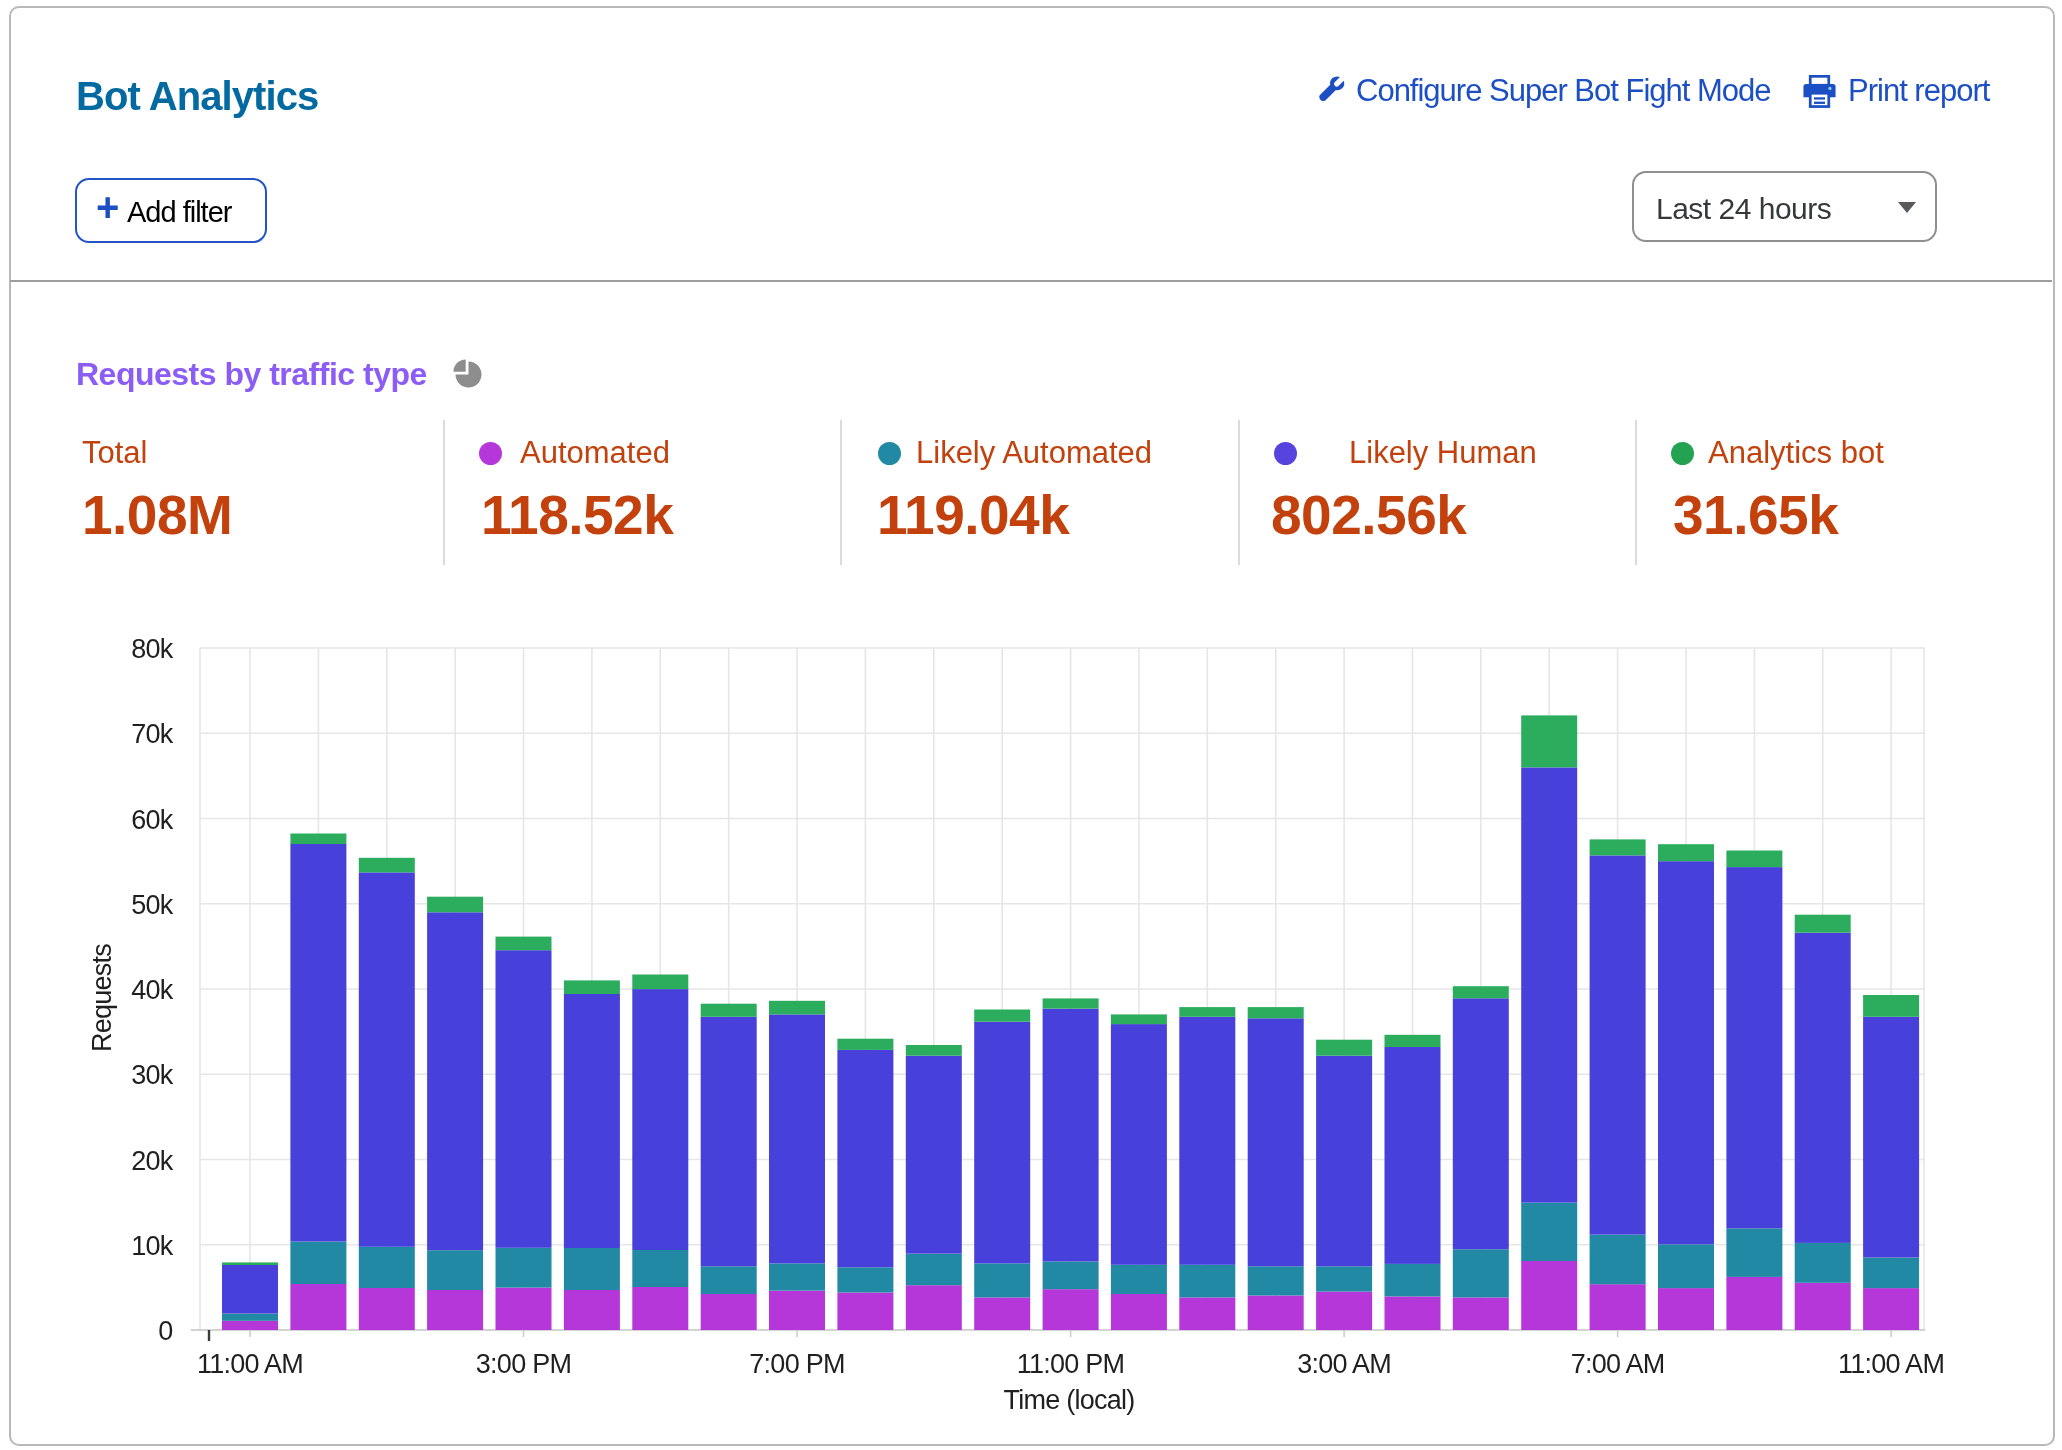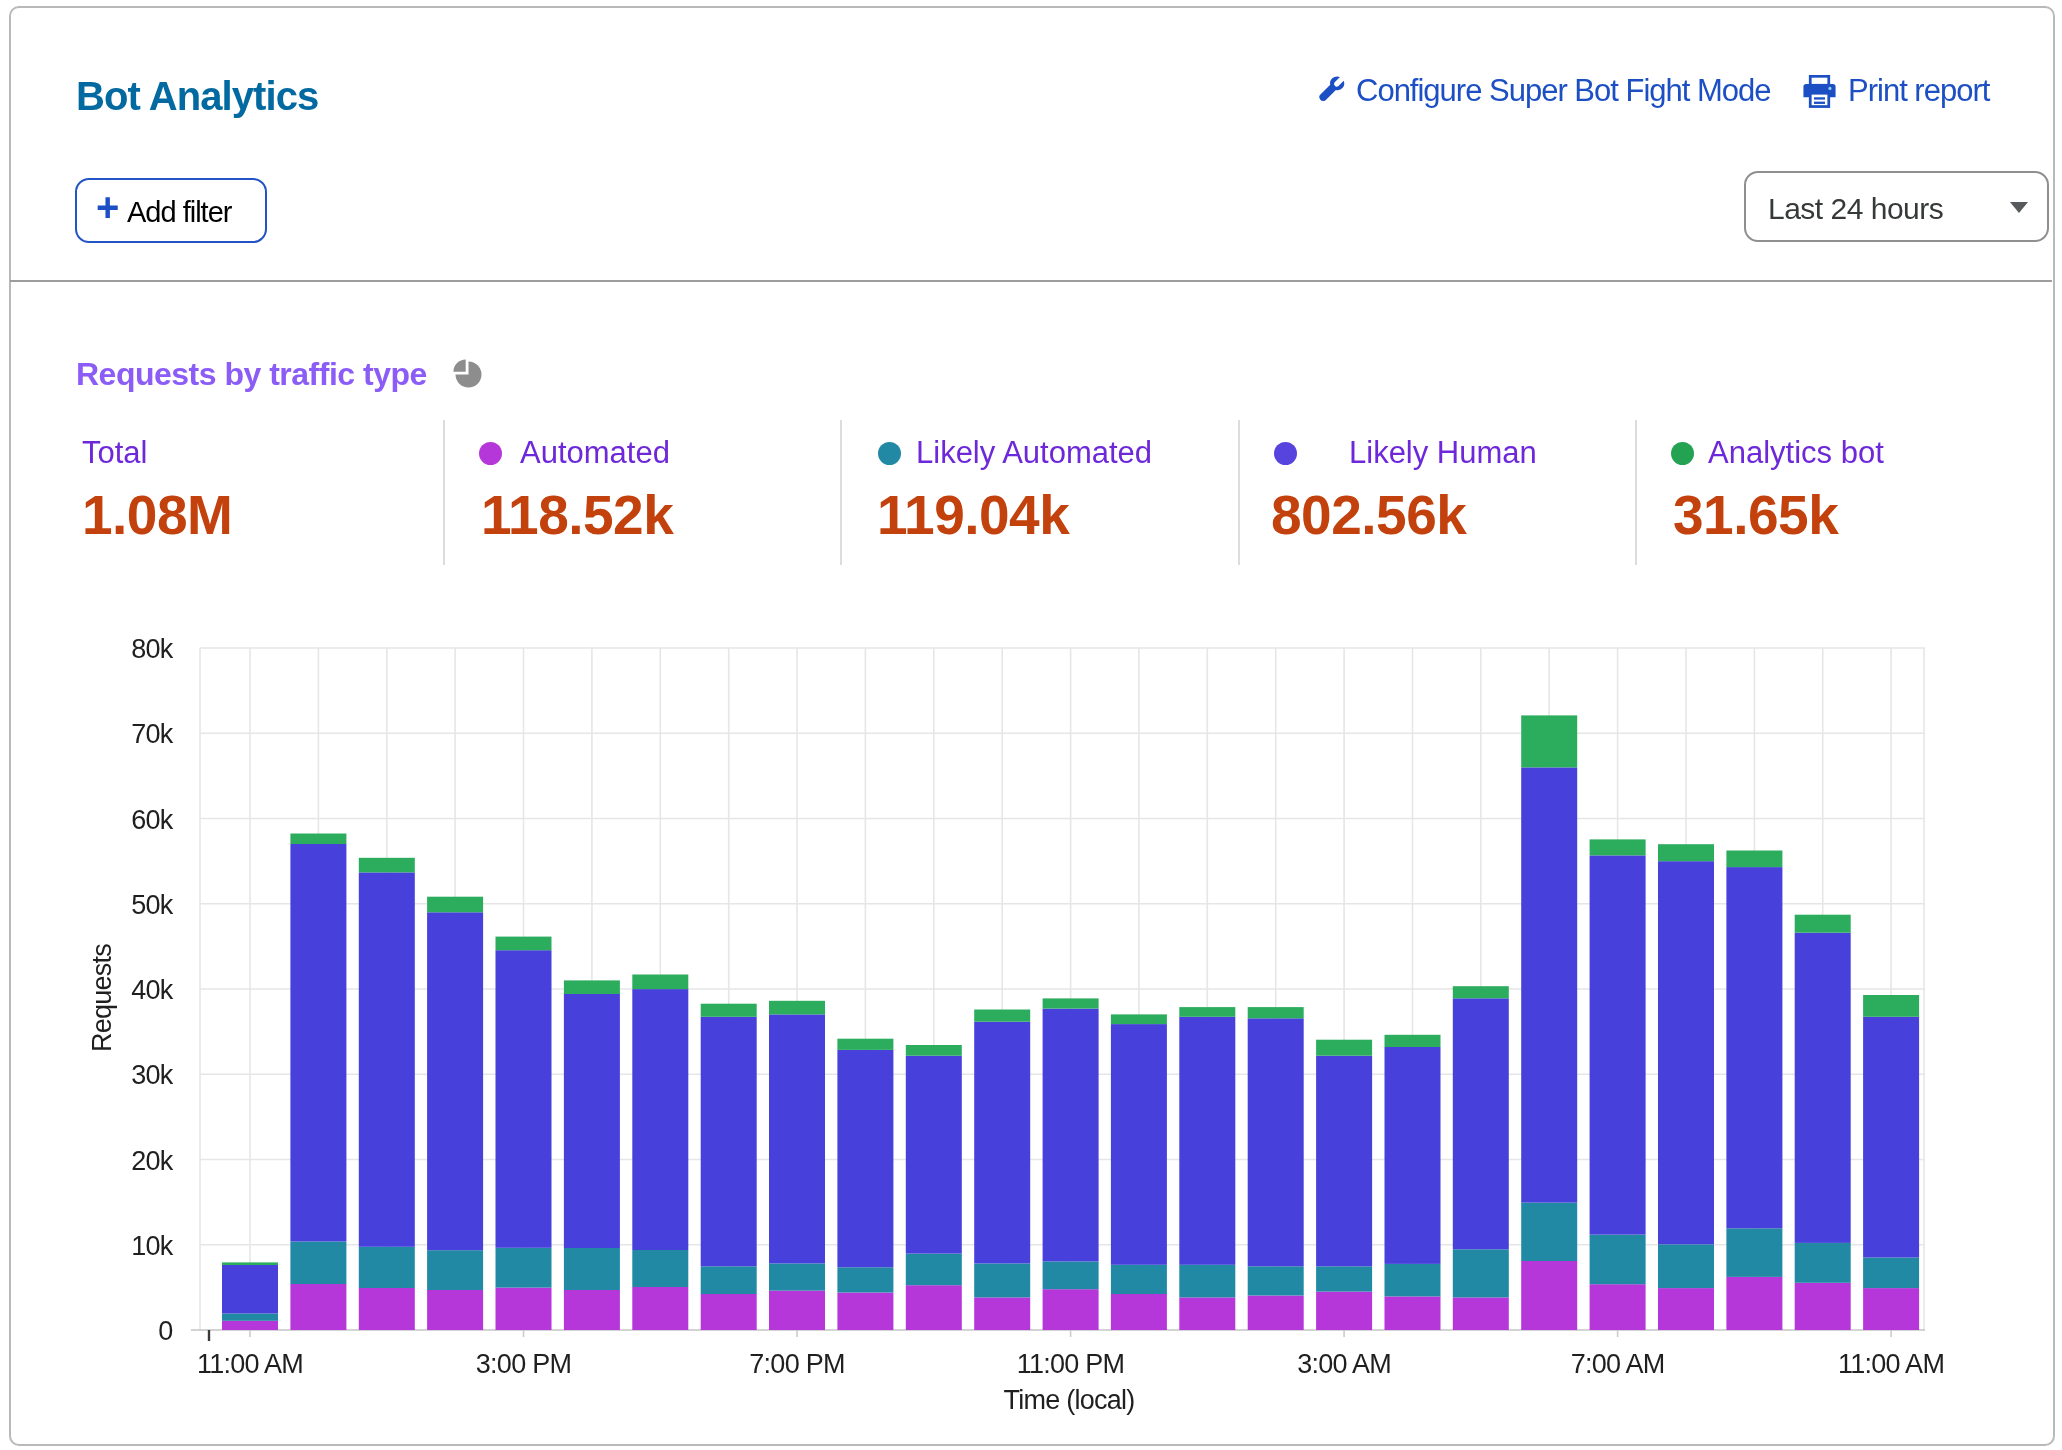--- a/index.html
+++ b/index.html
@@ -5,26 +5,26 @@
   html,body{margin:0;padding:0;background:#fff;}
   body{width:2062px;height:1450px;position:relative;font-family:"Liberation Sans",sans-serif;overflow:hidden;}
   .card{position:absolute;left:9px;top:6px;width:2042px;height:1436px;border:2px solid #b9b9b9;border-radius:10px;background:#fff;}
   .hdr-divider{position:absolute;left:10px;top:280px;width:2042px;height:2px;background:#9d9d9d;}
   h1{position:absolute;left:76px;top:74px;margin:0;font-size:40px;font-weight:700;color:#0369a1;letter-spacing:-0.9px;}
   .toplinks{position:absolute;top:73px;left:1316px;width:700px;font-size:31px;letter-spacing:-1px;color:#1d4fc4;}
   .toplinks span.txt{position:absolute;top:0;white-space:nowrap;}
   .addfilter{position:absolute;left:75px;top:178px;width:192px;height:65px;border:2.5px solid #2353c5;border-radius:14px;box-sizing:border-box;}
   .addfilter .plus{position:absolute;left:19px;top:5px;font-size:40px;font-weight:700;color:#1d4fc4;}
   .addfilter .lbl{position:absolute;left:50px;top:16px;font-size:29px;letter-spacing:-1px;color:#000000;white-space:nowrap;}
-  .select{position:absolute;left:1744px;top:171px;width:305px;height:71px;border:2px solid #8f8f8f;border-radius:14px;box-sizing:border-box;}
+  .select{position:absolute;left:1632px;top:171px;width:305px;height:71px;border:2px solid #8f8f8f;border-radius:14px;box-sizing:border-box;}
   .select .lbl{position:absolute;left:22px;top:19px;font-size:30px;letter-spacing:-0.5px;color:#36393a;white-space:nowrap;}
   .select .caret{position:absolute;right:19px;top:29px;width:0;height:0;border-left:9.5px solid transparent;border-right:9.5px solid transparent;border-top:11.5px solid #565a5c;}
   h2{position:absolute;left:76px;top:356px;margin:0;font-size:32px;font-weight:700;color:#8b5cf6;letter-spacing:-0.5px;}
   .statdiv{position:absolute;top:420px;width:2px;height:145px;background:#dcdcdc;}
-  .stat .lab{position:absolute;top:435px;font-size:31px;color:#6d28d9;white-space:nowrap;}
+  .stat .lab{position:absolute;top:435px;font-size:31px;color:#c2410c;white-space:nowrap;}
   .stat .dot{position:absolute;top:442px;width:23px;height:23px;border-radius:50%;}
   .stat .val{position:absolute;top:483px;font-size:55px;font-weight:700;color:#c2410c;letter-spacing:-0.5px;white-space:nowrap;}
 </style>
 </head>
 <body>
 <div class="card"></div>
 <h1>Bot Analytics</h1>
 <div class="toplinks">
   <svg style="position:absolute;left:0;top:1px" width="31" height="36" viewBox="0 0 24 28">
     <path fill="#1d4fc4" d="M21.5 5.2 L17.2 9.5 Q15.8 10.4 14.6 9.2 Q13.4 8.0 14.3 6.6 L18.6 2.3 Q15.4 1.1 12.8 3.2 Q10.3 5.2 11.0 8.4 L3.2 16.2 Q1.7 17.7 3.2 19.8 Q4.3 21.3 6.1 21.0 Q6.9 20.9 7.6 20.2 L15.4 12.4 Q18.6 13.2 20.7 10.7 Q22.7 8.2 21.5 5.2 Z"></path>

